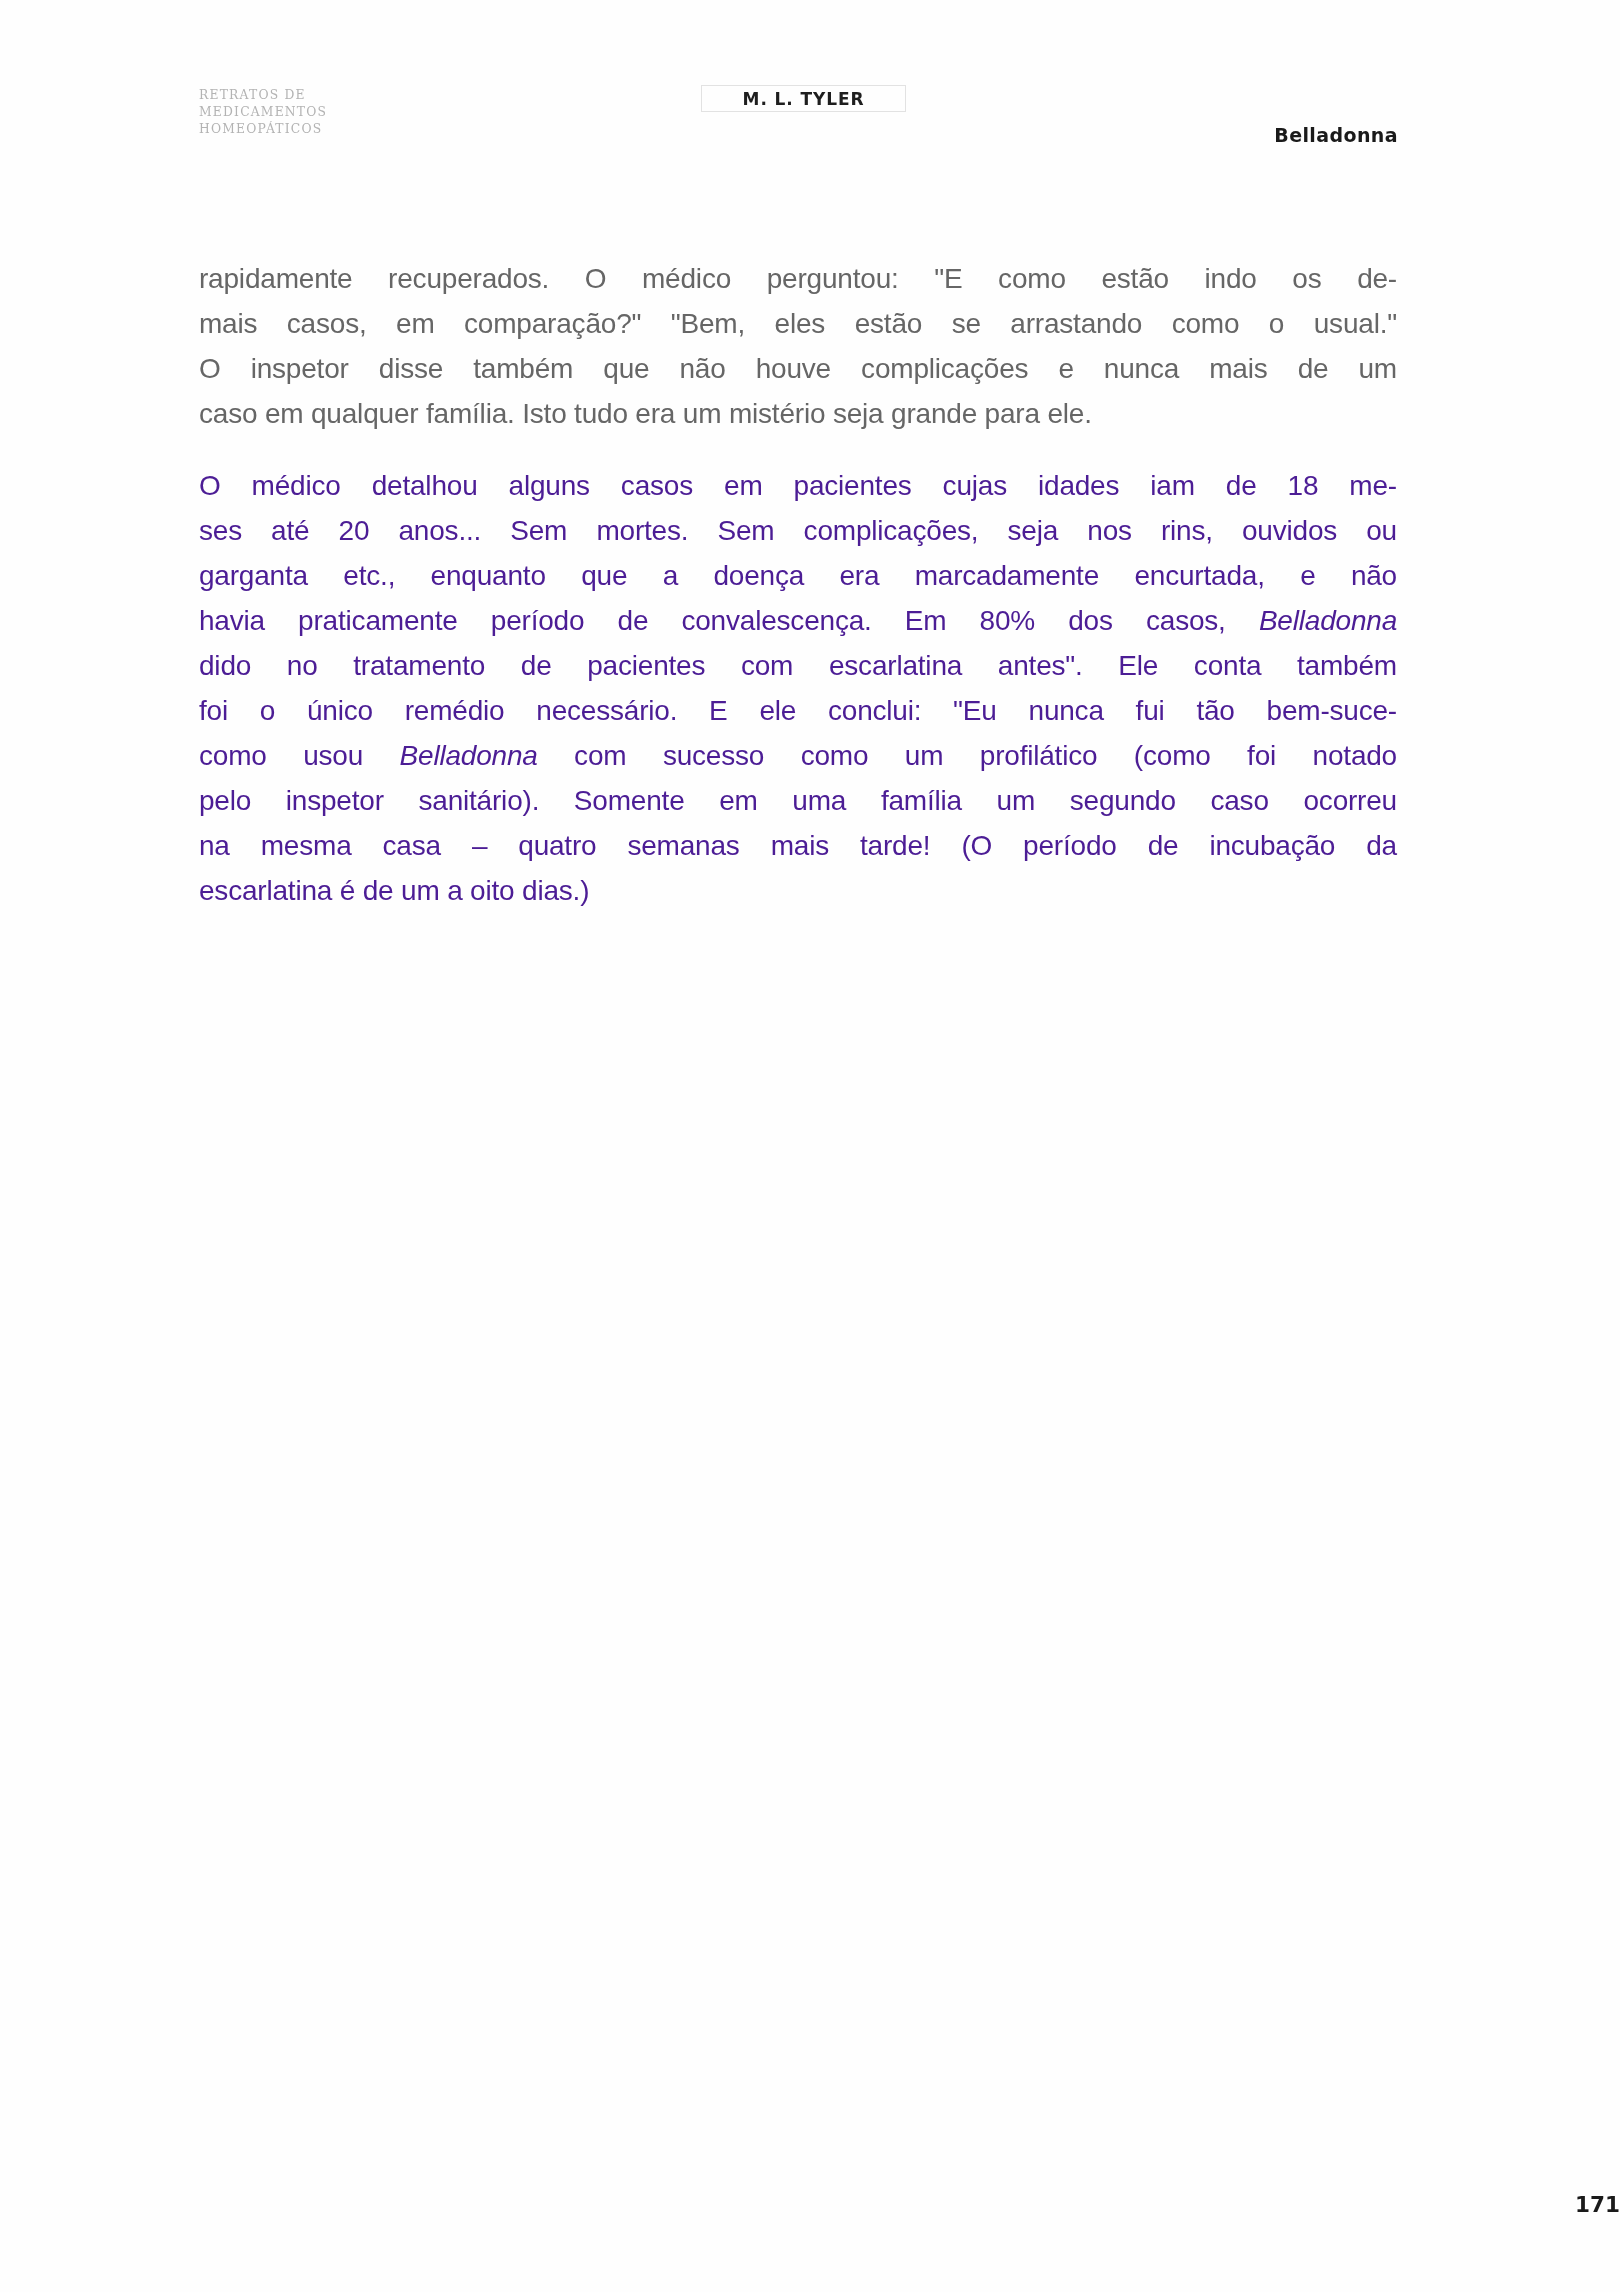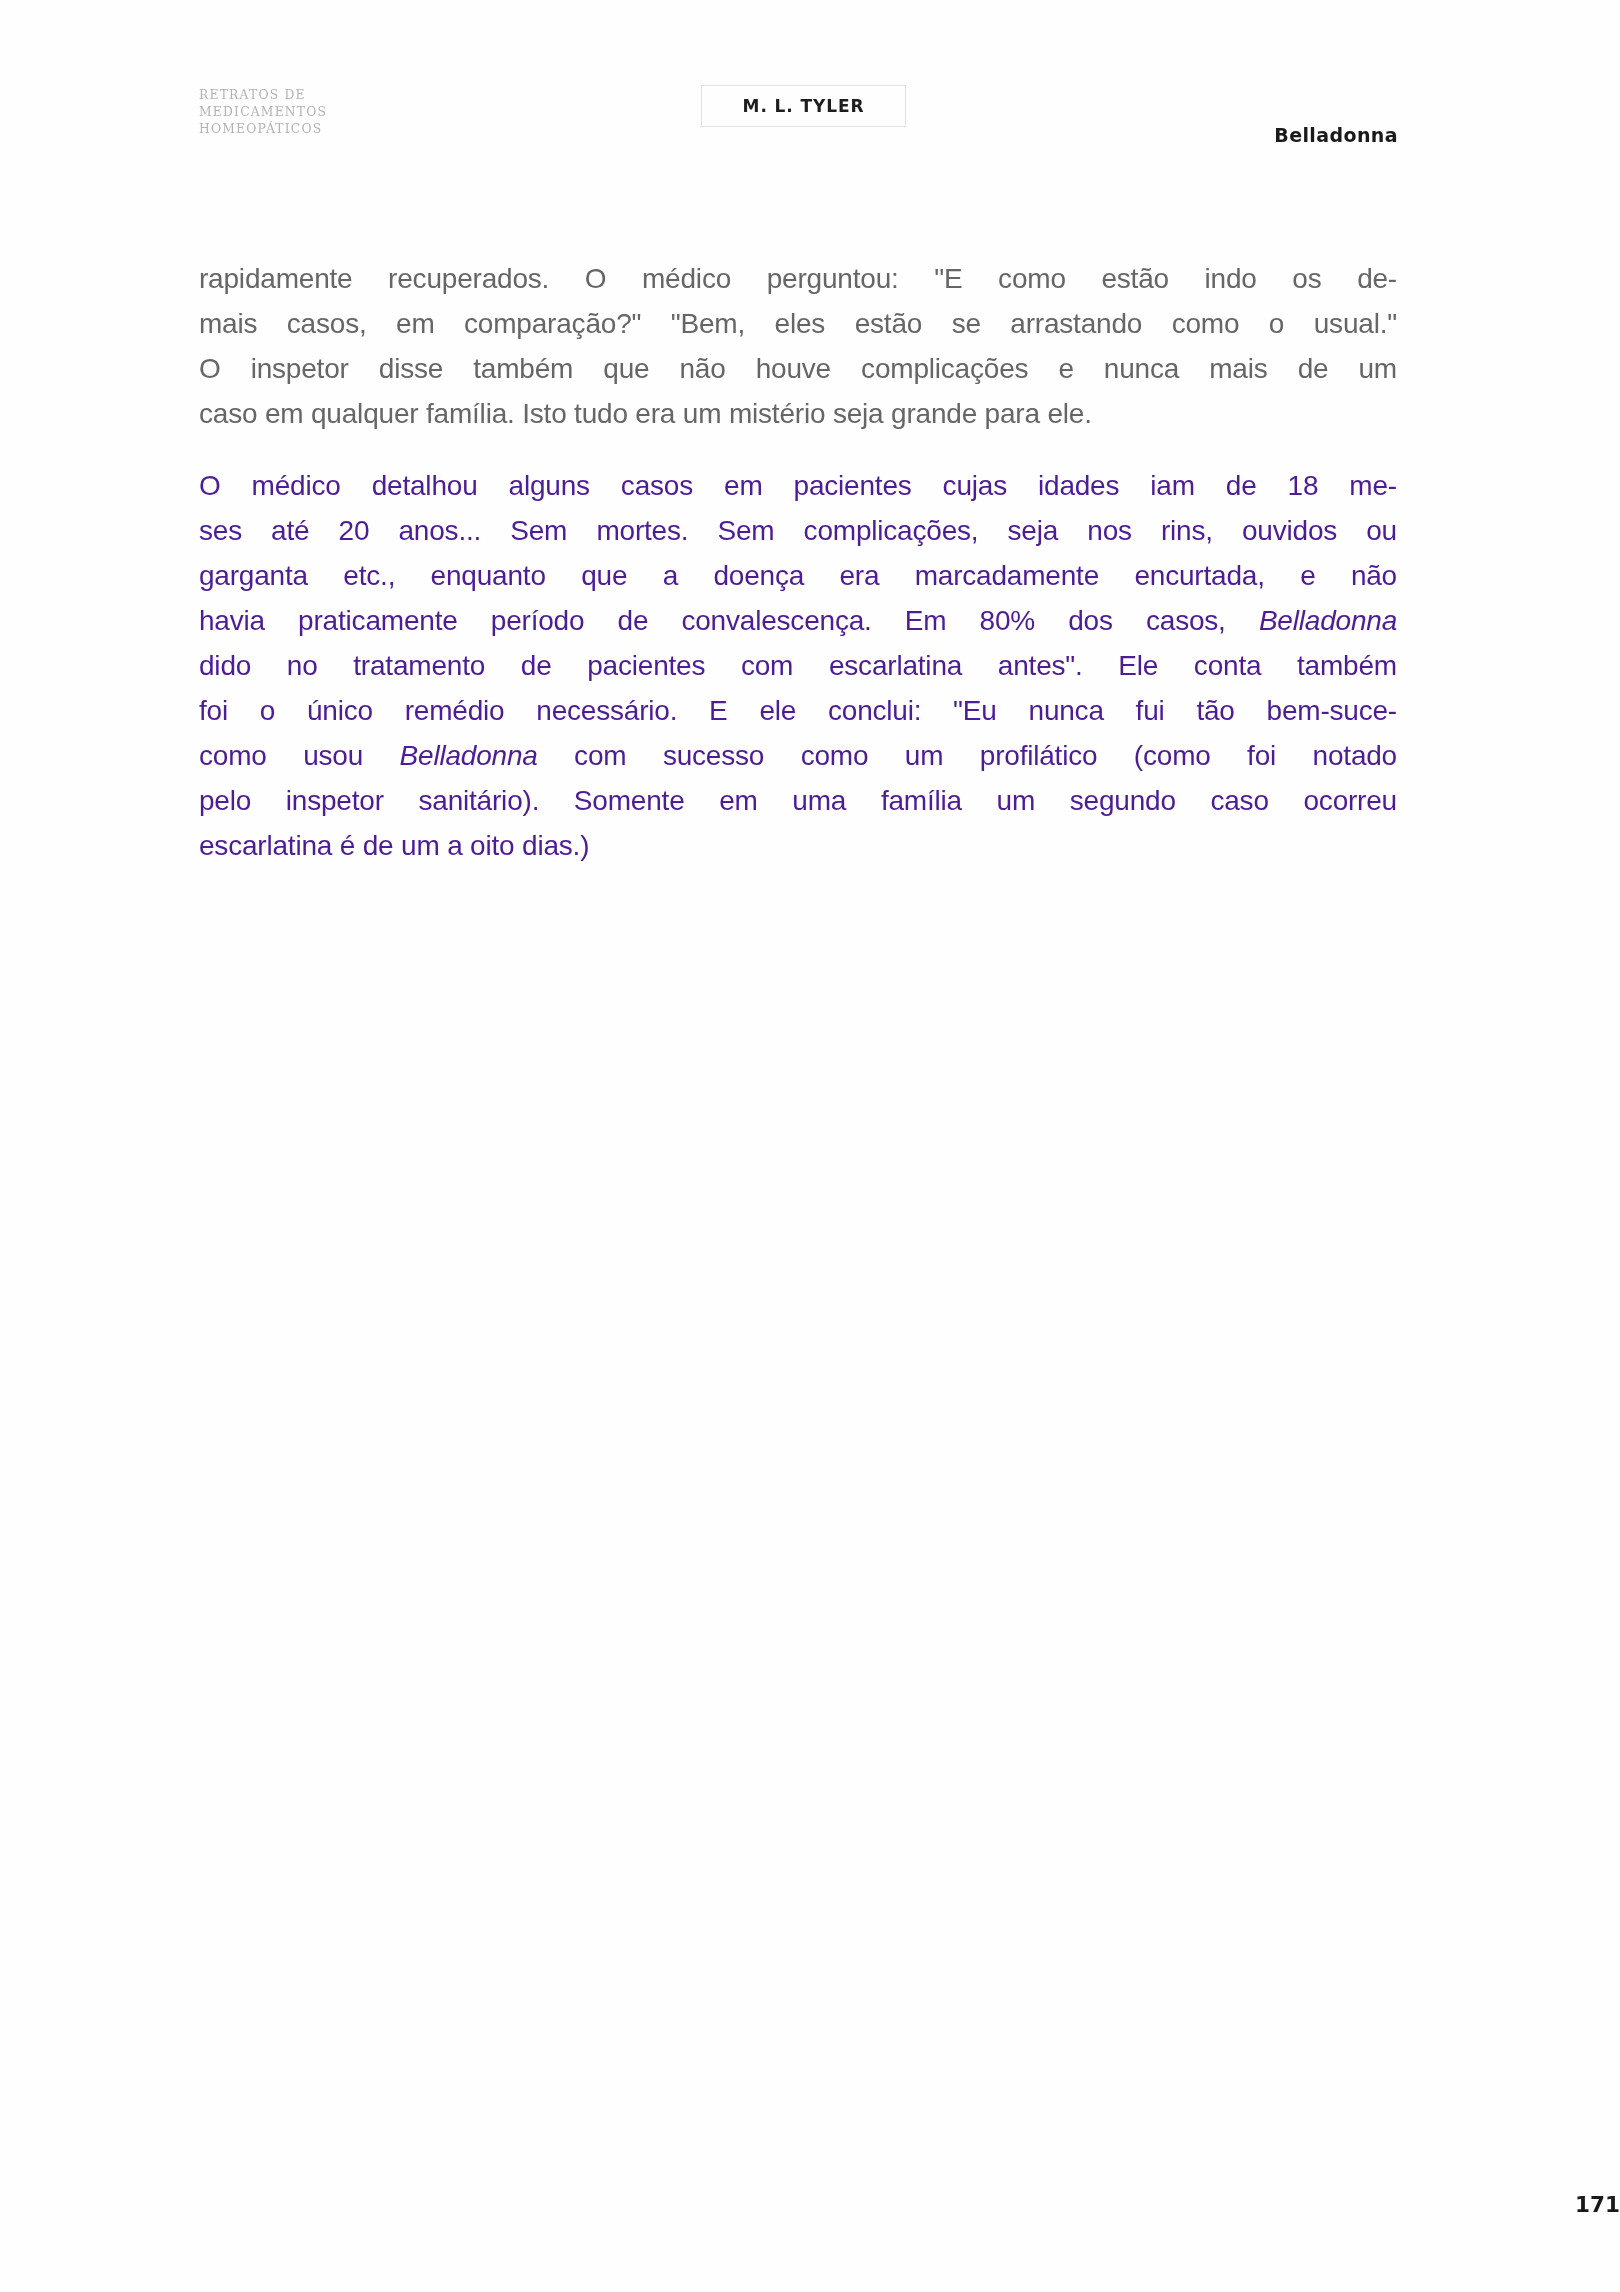--- a/index.html
+++ b/index.html
@@ -26,21 +26,21 @@
       text-transform: uppercase;
       transform: scaleX(0.92);
       transform-origin: left top;
     }
     .header-series span { display: block; }
     .header-author {
       position: absolute;
       left: 701px;
       top: 85px;
       width: 205px;
-      height: 42px;
+      height: 27px;
       border: 0.9px solid #e2e2e2;
       box-sizing: border-box;
       display: flex;
       align-items: center;
       justify-content: center;
       font-family: "DejaVu Sans", "Liberation Sans", sans-serif;
       font-weight: bold;
       font-size: 17px;
       letter-spacing: 0.9px;
       color: #1e1e1e;
@@ -112,18 +112,19 @@
   </p>
   <p class="p2">
     <span class="line">O médico detalhou alguns casos em pacientes cujas idades iam de 18 me-</span>
     <span class="line">ses até 20 anos... Sem mortes. Sem complicações, seja nos rins, ouvidos ou</span>
     <span class="line">garganta etc., enquanto que a doença era marcadamente encurtada, e não</span>
     <span class="line"><span>havia praticamente período de convalescença. Em 80% dos casos, </span><em>Belladonna</em></span>
     <span class="line">dido no tratamento de pacientes com escarlatina antes". Ele conta também</span>
     <span class="line">foi o único remédio necessário. E ele conclui: "Eu nunca fui tão bem-suce-</span>
     <span class="line"><span>como usou </span><em>Belladonna</em><span> com sucesso como um profilático (como foi notado</span></span>
     <span class="line">pelo inspetor sanitário). Somente em uma família um segundo caso ocorreu</span>
+    <span class="line">na mesma casa – quatro semanas mais tarde! (O período de incubação da</span>
     <span class="line last">escarlatina é de um a oito dias.)</span>
   </p>
 </div>
 
 <div class="page-number">171</div>
 
 
 </body></html>

